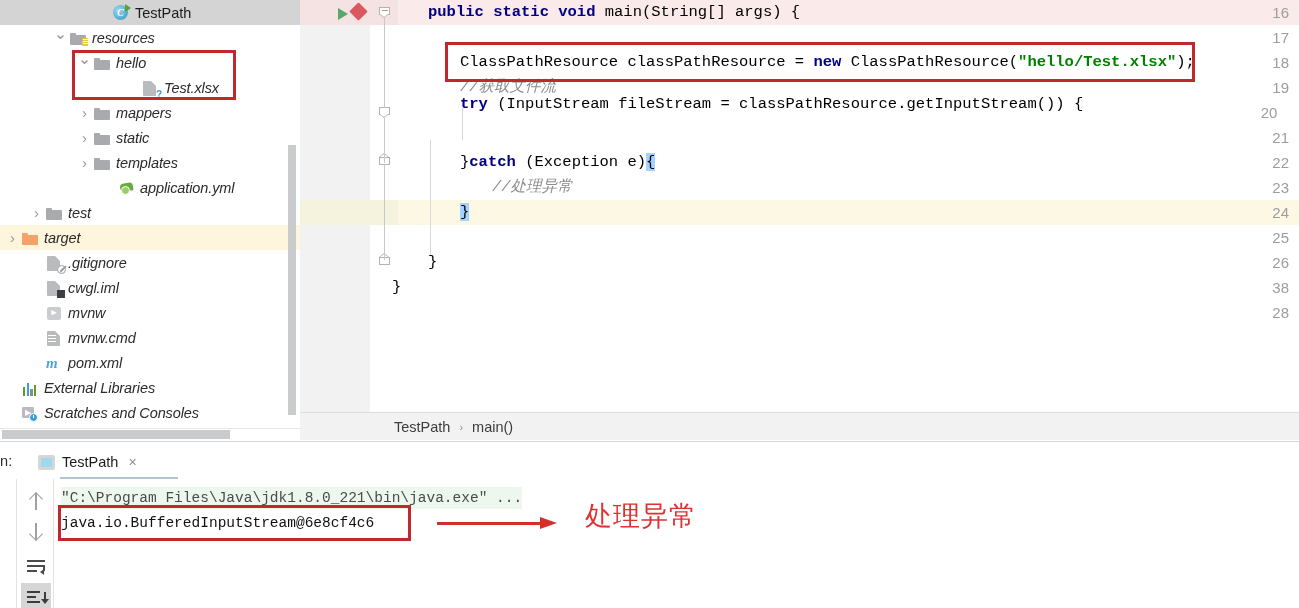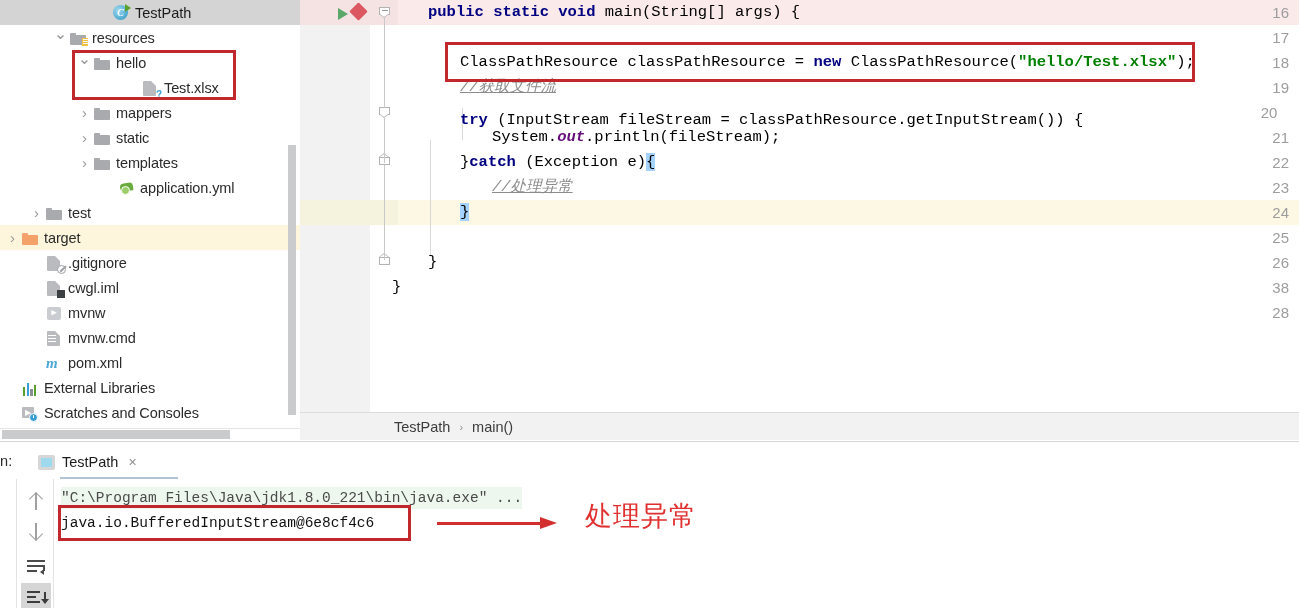--- a/index.html
+++ b/index.html
@@ -22,21 +22,21 @@
     font-size: 14.5px; color: #2b2b2b; white-space: nowrap;
     padding-left: 0px; position: relative;
   }
   .tree-row.selected { background: #fdf6dd; }
   .chev {
     width: 17px; min-width: 17px; text-align: center;
     color: #9a9a9a; font-size: 11px; line-height: 1;
     display: inline-block;
   }
   .chev.blank { color: transparent; }
-  .tree-label { margin-left: 4px; font-size: 14.5px; letter-spacing: -0.1px; }
+  .tree-label { margin-left: 4px; font-size: 14.5px; letter-spacing: -0.1px; font-style: italic; }
   .ico { width: 19px; min-width: 19px; height: 18px; position: relative; display: inline-block; }
 
   
   .folder { width: 16px; height: 12px; position: absolute; left: 1px; top: 4px; }
   .folder .tab { position: absolute; left: 0; top: 0; width: 6px; height: 3px; background: #a8aaad; border-radius: 1px 1px 0 0; }
   .folder .body { position: absolute; left: 0; top: 2px; width: 16px; height: 10px; background: #a8aaad; border-radius: 1px; }
   .folder.orange .tab { background: #f2a477; }
   .folder.orange .body { background: #f5a26a; }
   .folder .res-badge { position: absolute; right: -2px; bottom: -1px; width: 6px; height: 8px; background: #f0c040; border: 0; }
   .folder .res-badge i { display: block; height: 1px; background: #fff; margin: 1px 0.5px; }
@@ -106,21 +106,21 @@
   #gutter-fold { position: absolute; left: 70px; top: 0; width: 28px; height: 412px; background: #ffffff; }
   .ln { position: absolute; right: 10px; width: 40px; text-align: right; font-size: 15px; color: #9d9d9d;
      font-family: "Liberation Sans", sans-serif; line-height: 25px; height: 25px; }
   .gutter-hl { position: absolute; left: 0; width: 98px; height: 25px; }
   .codeline {
     position: absolute; left: 98px; height: 38px; line-height: 25px; white-space: pre;
     font-family: "Liberation Mono", monospace; font-size: 15.5px; color: #000000;
   }
   .kw { color: #000080; font-weight: bold; }
   .str { color: #008000; font-weight: bold; }
-  .cmt { color: #8c8c8c; font-style: italic; text-decoration: underline; }
+  .cmt { color: #8c8c8c; font-style: italic; }
   .fld { color: #660e7a; font-weight: bold; font-style: italic; }
   .sel { background: #a6d2ff; }
   .line-hl { position: absolute; left: 98px; right: 0; height: 25px; background: #fcf8e4; }
   .row-pink { position: absolute; left: 98px; right: 0; height: 25px; background: #faeaea; }
   .gutter-pink { position: absolute; left: 0; width: 98px; height: 25px; background: #f5e3e3; }
   .fold-marker { position: absolute; left: 79px; width: 11px; height: 11px; }
   .fold-marker .box { position: absolute; left: 0; top: 0; width: 11px; height: 8px; border: 1px solid #b3b3b3; background: #fff; }
   .fold-marker .tip { position: absolute; left: 0; top: 7px; width: 0; height: 0;
       border-left: 5.5px solid transparent; border-right: 5.5px solid transparent; border-top: 4px solid #b3b3b3; }
   .fold-marker .tip2 { position: absolute; left: 1px; top: 6.5px; width: 0; height: 0;
@@ -445,22 +445,21 @@
     <div class="ln" style="top:175px;">23</div>
     <div class="ln" style="top:200px;">24</div>
     <div class="ln" style="top:225px;">25</div>
     <div class="ln" style="top:250px;">26</div>
     <div class="ln" style="top:275px;">38</div>
     <div class="ln" style="top:300px;">28</div>
 
     <div class="codeline" style="top:0px; left:128px;"><span class="kw">public</span> <span class="kw">static</span> <span class="kw">void</span> main(String[] args) {</div>
     <div class="codeline" style="top:50px; left:160px;">ClassPathResource classPathResource = <span class="kw">new</span> ClassPathResource(<span class="str">"hello/Test.xlsx"</span>);</div>
     <div class="codeline" style="top:75px; left:160px;"><span class="cmt">//获取文件流</span></div>
-    <div class="codeline" style="top:108px; left:160px;text-align:right;"><span class="kw">try</span> (InputStream fileStream = classPathResource.getInputStream()) {</div>
-    <div class="codeline" style="top:125px; left:192px;">System.<span class="fld">out</span>.println(fileStream);</div>
+    <div class="codeline" style="top:92px; left:160px;text-align:right;"><span class="kw">try</span> (InputStream fileStream = classPathResource.getInputStream()) {</div>
     <div class="codeline" style="top:150px; left:160px;">}<span class="kw">catch</span> (Exception e)<span class="sel">{</span></div>
     <div class="codeline" style="top:175px; left:192px;"><span class="cmt">//处理异常</span></div>
     <div class="codeline" style="top:200px; left:160px;"><span class="sel">}</span></div>
     <div class="codeline" style="top:250px; left:128px;">}</div>
     <div class="codeline" style="top:275px; left:92px;">}</div>
 
     <div class="red-rect" style="left:145px; top:42px; width:750px; height:40px;"></div>
   </div>
 
   <div id="breadcrumb">

